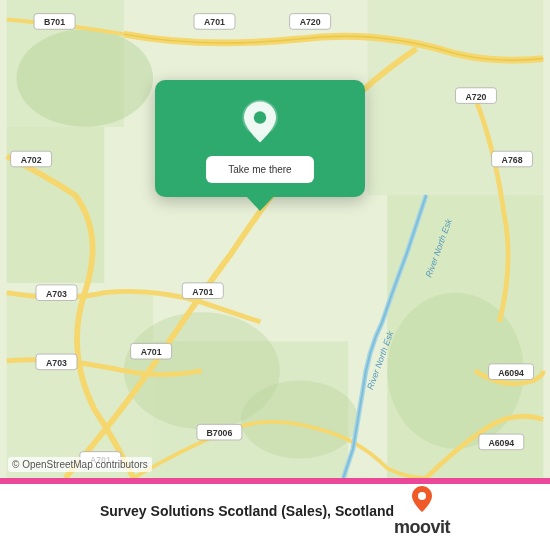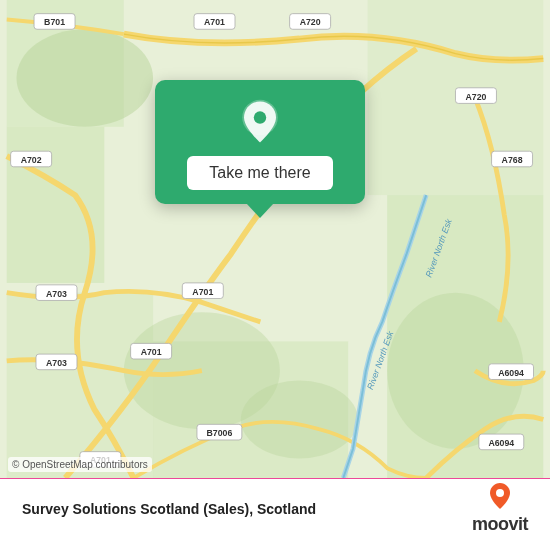--- a/index.html
+++ b/index.html
@@ -61,35 +61,35 @@
       height: 48px;
       margin-bottom: 10px;
     }
 
     .take-me-btn {
       background: white;
       color: #333;
       border: none;
       border-radius: 6px;
       padding: 8px 22px;
-      font-size: 16px;
+      font-size: 10px;
       font-weight: 500;
       cursor: pointer;
       white-space: nowrap;
     }
 
     
     .bottom-bar {
       width: 550px;
       height: 60px;
       background: white;
-      border-top: 1px solid #ec4899;
+      border-top: 6px solid #ec4899;
       display: flex;
       align-items: center;
-      justify-content: space-between;
+      justify-content: center;
       padding: 0 22px;
       position: relative;
     }
 
     .bottom-info {
       display: flex;
       flex-direction: column;
     }
 
     .bottom-title {

